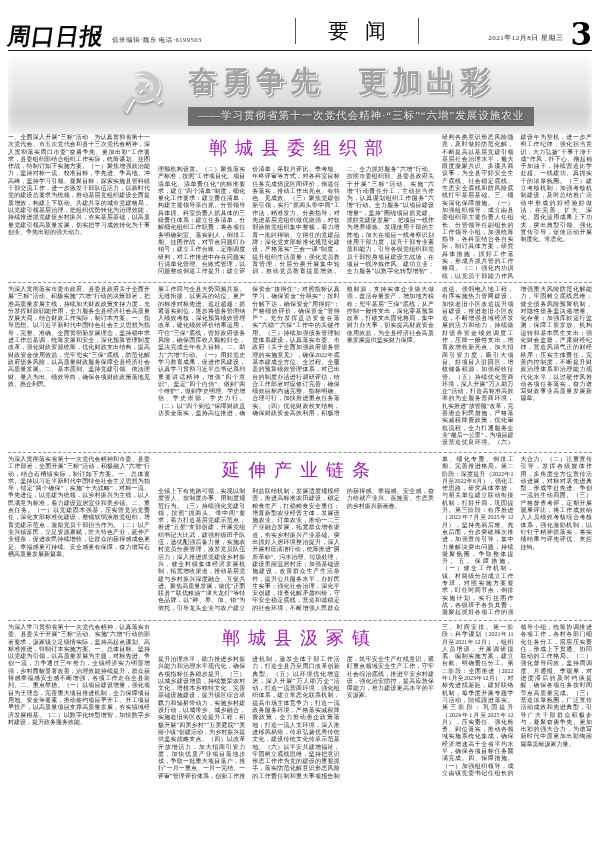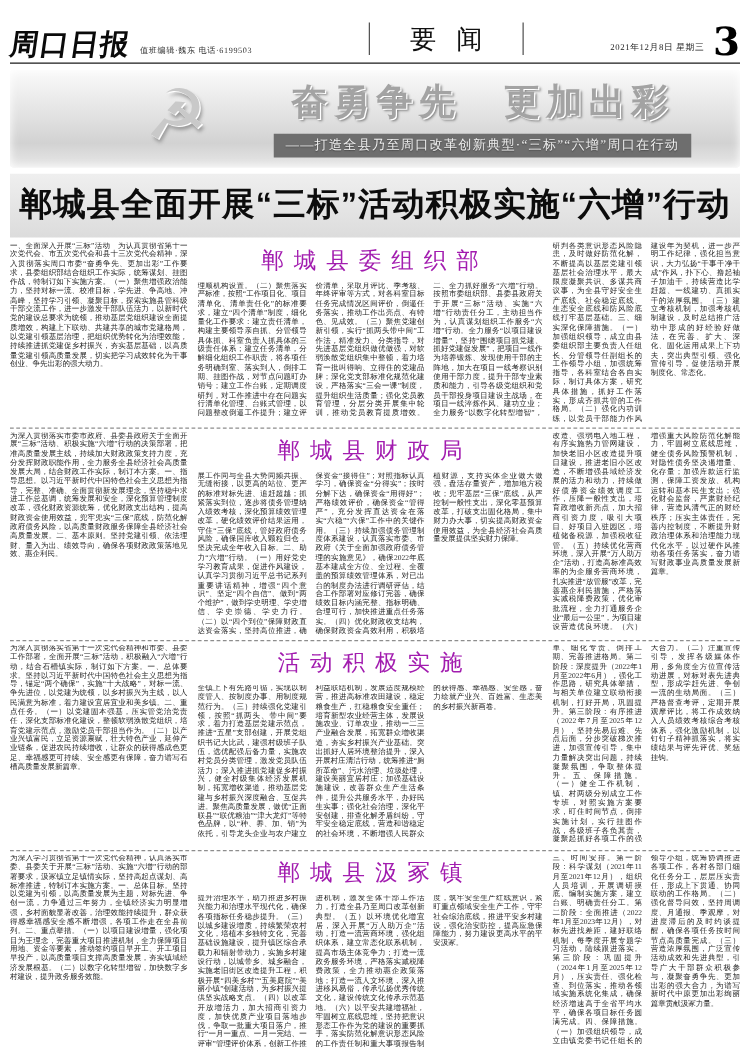--- a/index.html
+++ b/index.html
@@ -28,21 +28,21 @@
   .banner {
     position:relative; height:78px; margin-top:5px; border-radius:3px;
     background:linear-gradient(180deg,#fafafa 0%,#e3e3e3 45%,#d2d2d2 75%,#e8e8e8 100%);
     box-shadow:inset 0 0 8px #ffffff;
   }
   .emblem {
     position:absolute; left:108px; top:2px; font-size:56px; line-height:70px;
     color:#c9c9c9; text-shadow:1px 1px 0 #fff, 2px 3px 3px #9a9a9a;
     font-family:"DejaVu Sans",sans-serif;
   }
-  .banner-text { position:absolute; left:180px; right:8px; top:6px; text-align:center; }
+  .banner-text { position:absolute; left:180px; right:8px; top:6px; }
   .slogan {
     font-family:"Liberation Sans","DejaVu Sans",sans-serif; font-weight:800; font-size:29px;
     letter-spacing:5px; color:#a3a3a3; white-space:nowrap;
     text-shadow:1px 1px 0 #ffffff, 2px 2px 2px #808080;
   }
   .subtitle {
     display:inline-block; margin-top:5px; background:#6e6e6e; color:#efefef;
     font-size:10.5px; letter-spacing:1px; padding:2px 10px 3px; white-space:nowrap;
     text-shadow:0 1px 1px #444;
   }
@@ -95,50 +95,48 @@
       <span class="date">2021年12月8日 星期三</span>
       <span class="pageno">3</span>
     </div>
   </header>
   <div class="headrule"></div>
 
   <div class="banner">
     <span class="emblem">☭</span>
     <div class="banner-text">
       <div class="slogan">奋勇争先　更加出彩</div>
-      <div class="subtitle">——打造全县乃至周口改革创新典型·“三标”“六增”周口在行动</div>
+      <div class="subtitle">——学习贯彻省第十一次党代会精神·“三标”“六增”发展设施农业</div>
     </div>
   </div>
 
-  <h1 class="headline">郸城县全面开展“三标”活动积极实施“六增”行动</h1>
 
   <main class="bodygrid">
 
     <section class="row r1">
       <div class="txt">一、全面深入开展“三标”活动　为认真贯彻省第十一次党代会、市五次党代会和县十三次党代会精神，深入贯彻落实周口市委“奋勇争先、更加出彩”工作要求，县委组织部结合组织工作实际，统筹谋划、挂图作战，特制订如下实施方案。（一）聚焦增强政治能力，坚持对标一流、校准目标，学先进、争高地、冲高峰，坚持学习引领、凝聚目标，探索实施县管科级干部交流工作，进一步激发干部队伍活力，以新时代党的建设总要求为统领，推动基层党组织建设全面提质增效，构建上下联动、共建共享的城市党建格局，以党建引领基层治理，把组织优势转化为治理效能，持续推进抓党建促乡村振兴，夯实基层基础，以高质量党建引领高质量发展，切实把学习成效转化为干事创业、争先出彩的强大动力。</div>
       <div class="center">
         <h2>郸城县委组织部</h2>
         <div class="txt c3">理顺机构设置。（二）聚焦落实严标准，按照“工作项目化、项目清单化、清单责任化”的标准要求，建立“四个清单”制度，细化量化工作要求：建立责任清单，构建主要领导亲自抓、分管领导具体抓、科室负责人抓具体的三级责任体系；建立任务清单，分解细化组织工作职责，将各项任务明确到室、落实到人，倒排工期、挂图作战，对节点问题盯办销号；建立工作台账，定期调度研判，对工作推进中存在问题实行清单化管理、台账式管理，以问题整改倒逼工作提升；建立评价清单，采取月评比、季考核、年终评审等方式，对各科室目标任务完成情况区间评价，倒逼任务落实，推动工作出亮点、有特色、见成效。（三）聚焦党建创新引领，实行“抓两头带中间”工作法，精准发力、分类指导，对先进基层党组织做优做强，对软弱涣散党组织集中整顿，着力培育一批叫得响、立得住的党建品牌；深化党支部标准化规范化建设，严格落实“三会一课”制度，提升组织生活质量；强化党员教育管理，分层分类开展集中轮训，推动党员教育提质增效。二、全力抓好服务“六增”行动。按照市委组织部、县委县政府关于开展“三标”活动、实施“六增”行动责任分工，主动担当作为，认真谋划组织工作服务“六增”行动。全力服务“以项目建设增量”，坚持“围绕项目抓党建、抓好党建促发展”，把项目一线作为培养锻炼、发现使用干部的主阵地，加大在项目一线考察识别使用干部力度，提升干部专业素质和能力，引导各级党组织和党员干部投身项目建设主战场，在项目一线淬炼作风、建功立业；全力服务“以数字化转型增智”，加快全县组织工作数字化建设，推动智慧党建系统推广应用；全力服务“以城乡贯通增效”，深化城市基层党建引领基层治理，推进村（社区）党群服务中心提质升级，把组织优势转化为发展优势，不断夯实党在基层的执政根基。</div>
       </div>
       <div class="txt c2">研判各类意识形态风险隐患，及时做好防范化解，不断提高以基层党建引领基层社会治理水平，最大限度凝聚共识、多谋共商议事，为全县守好安全生产底线、社会稳定底线、生态安全底线和防风险底线打牢基层基础。三、细实深化保障措施。（一）加强组织领导，成立由县委组织部主要负责人任组长、分管领导任副组长的工作领导小组，加强统筹指导，各科室结合各自实际，制订具体方案，研究具体措施，抓好工作落实，形成齐抓共管的工作格局。（二）强化内功训练，以党员干部能力作风建设年为契机，进一步严明工作纪律，强化担当意识，大力弘扬“干事干净干成”作风，扑下心、撸起袖子加油干，持续营造比学赶超、一线建功、真抓实干的浓厚氛围。（三）建立考核机制，加强考核机制建设，及时总结推广活动中形成的好经验好做法，在完善、扩大、深化、固化运用成果上下功夫，突出典型引领、强化宣传引导，促使活动开展制度化、常态化。</div>
     </section>
 
     <section class="row r2">
       <div class="txt">为深入贯彻落实市委市政府、县委县政府关于全面开展“三标”活动、积极实施“六增”行动的决策部署，把准高质量发展主线，持续加大财政政策支持力度，充分发挥财政职能作用，全力服务全县经济社会高质量发展大局，结合财政工作实际，制订本方案。一、指导思想。以习近平新时代中国特色社会主义思想为指导，完整、准确、全面贯彻新发展理念，坚持稳中求进工作总基调，统筹发展和安全，深化预算管理制度改革，强化财政资源统筹，优化财政支出结构，提高财政资金使用效益，兜牢兜实“三保”底线，防范化解政府债务风险，以高质量财政服务保障全县经济社会高质量发展。二、基本原则。坚持党建引领、依法理财、量入为出、绩效导向，确保各项财政政策落地见效、惠企利民。</div>
       <div class="center">
-        <h2>郸城县财政局</h2>
         <div class="txt c3">展工作同与全县大势同频共振、无缝衔接，以更高的站位、更严的标准对标先进、追赶超越；抓紧落实到位，逐步将债务管理纳入绩效考核，深化预算绩效管理改革，硬化绩效评价结果运用，守住“三保”底线，管好政府债务风险，确保国库收入颗粒归仓，坚决完成全年收入目标。二、助力“六增”行动。（一）用好党史学习教育成果，促进作风建设，认真学习贯彻习近平总书记系列重要讲话精神，增强“四个意识”、坚定“四个自信”、做到“两个维护”，做到学史明理、学史增信、学史崇德、学史力行。（二）以“四个到位”保障财政直达资金落实，坚持高位推进，确保资金“接得住”；对照指标认真学习，确保资金“分得实”；按时分解下达，确保资金“用得好”；严格绩效评价，确保资金“管得严”，充分发挥直达资金在落实“六稳”“六保”工作中的关键作用。（三）持续加强债务管理制度体系建设，认真落实市委、市政府《关于全面加强政府债务管理的实施意见》，确保2022年底基本建成全方位、全过程、全覆盖的预算绩效管理体系，对已出台的制度办法进行调研评估，结合工作部署对应修订完善，确保绩效目标内涵完整、指标明确、合理可行，加快推进重点任务落实。（四）优化财政收支结构，确保财政资金高效利用，积极培植财源，支持实体企业做大做强，盘活存量资产，增加地方税收；兜牢基层“三保”底线，从严控制一般性支出，深化零基预算改革，打破支出固化格局，集中财力办大事，切实提高财政资金使用效益，为全县经济社会高质量发展提供坚实财力保障。</div>
       </div>
       <div class="txt c2">改造、强弱电入地工程，有序实施热力管网建设，加快老旧小区改造提升项目建设，推进老旧小区改造，不断增强县域经济发展的活力和动力，持续做好债券资金绩效调度工作，压降一般性支出，培育政增收新亮点，加大招商引资力度，吸引大项目、好项目入驻园区，培植储备税源，加强税收征管。（五）持续优化营商环境，深入开展“万人助万企”活动，打造高标准高效率的为企服务营商环境，扎实推进“放管服”改革，完善惠企利民措施，严格落实减税降费政策，优化审批流程，全力打通服务企业“最后一公里”，为项目建设营造优良环境。（六）增强重大风险防范化解能力，牢固树立底线思维，健全债务风险预警机制，对隐性债务坚决遏增量、化存量；加强库款运行监测，保障工资发放、机构运转和基本民生支出；强化财会监督，严肃财经纪律，营造风清气正的财经秩序；压实主体责任，完善内控制度，不断提升财政治理体系和治理能力现代化水平，以过硬作风推动各项任务落实，奋力谱写财政事业高质量发展新篇章。</div>
     </section>
 
     <section class="row r3">
       <div class="txt">为深入贯彻落实省第十一次党代会精神和市委、县委工作部署，全面开展“三标”活动，积极融入“六增”行动，结合石槽镇实际，制订如下方案。一、总体要求。坚持以习近平新时代中国特色社会主义思想为指导，锚定“两个确保”，实施“十大战略”，对标一流、争先进位，以党建为统领，以乡村振兴为主线，以人民满意为标准，着力建设宜居宜业和美乡镇。二、重点任务。（一）以党建固本强基，压实管党治党责任，深化支部标准化建设，整顿软弱涣散党组织，培育党建示范点，激励党员干部担当作为。（二）以产业兴镇富民，立足资源禀赋，壮大特色产业，延伸产业链条，促进农民持续增收，让群众的获得感成色更足、幸福感更可持续、安全感更有保障，奋力谱写石槽高质量发展新篇章。</div>
       <div class="center">
-        <h2>活动积极实施</h2>
+        <h2>延伸产业链条</h2>
         <div class="txt c3">全镇上下有先路可循，实现以制度管人、按制度办事、用制度规范行为。（三）持续强化党建引领，按照“抓两头、带中间”要求，着力打造基层党建示范点，推进“五星”支部创建，开展党组织书记大比武，建强村级班子队伍，选优配强后备力量，实施农村党员分类管理，激发党员队伍活力；深入推进抓党建促乡村振兴，健全村级集体经济发展机制，拓宽增收渠道，推动基层党建与乡村振兴深度融合、互促共进。聚焦高质量发展，做优“正面联县”“联优粮油”“津大龙灯”等特色品牌，以“种、养、加、销”为依托，引导龙头企业与农户建立利益联结机制，发展适度规模经营，推进高标准农田建设，稳定粮食生产，扛稳粮食安全重任；培育新型农业经营主体，发展设施农业、订单农业，推动一二三产业融合发展，拓宽群众增收渠道，夯实乡村振兴产业基础。突出抓好人居环境整治提升，深入开展村庄清洁行动，统筹推进“厕所革命”、污水治理、垃圾处理，建设美丽宜居村庄；加强基础设施建设，改善群众生产生活条件，提升公共服务水平，办好民生实事；强化社会治理，深化平安创建，排查化解矛盾纠纷，守牢安全稳定底线，营造和谐稳定的社会环境，不断增强人民群众的获得感、幸福感、安全感，奋力绘就产业兴、百姓富、生态美的乡村振兴新画卷。</div>
       </div>
       <div class="txt c2">单、细化专责、倒排工期、完善推进格局。第二阶段：深度提升（2022年1月至2022年6月），强化工作思路，研究具体举措，与相关单位建立联动衔接机制，打好开局，巩固提升。第三阶段：有序推进（2022年7月至2025年12月），坚持先易后难、先点后面，分步突破梯次推进，加强宣传引导，集中力量解决突出问题，持续凝聚氛围，争取整体提升。五、保障措施。（一）健全工作机制，镇、村两级分别成立工作专班，对照实施方案要求，盯住时间节点，倒排实施计划，实行挂图作战，各级班子各负其责，凝聚起抓好各项工作的强大合力。（二）注重宣传引导，发挥各级媒体作用，多角度全方位宣传活动进展，对标对表先进典型，形成学赶先进、争创一流的生动局面。（三）严格督查考评，定期开展观摩评比，将工作成效纳入人员绩效考核综合考核体系，强化激励机制，以钉钉子精神抓落实，将实绩结果与评先评优、奖惩挂钩。</div>
     </section>
 
     <section class="row r4">
       <div class="txt">为深入学习贯彻省第十一次党代会精神，认真落实市委、县委关于开展“三标”活动、实施“六增”行动的部署要求，汲冢镇立足镇情实际，坚持高起点谋划、高标准推进，特制订本实施方案。一、总体目标。坚持以党建为引领，以高质量发展为主题，对标先进、争创一流，力争通过三年努力，全镇经济实力明显增强，乡村面貌显著改善，治理效能持续提升，群众获得感幸福感安全感不断增强，各项工作走在全县前列。二、重点举措。（一）以项目建设增量，强化项目为王理念，完善重大项目推进机制，全力保障项目用地、资金等要素，推动签约项目早开工、开工项目早投产，以高质量项目支撑高质量发展，夯实镇域经济发展根基。（二）以数字化转型增智，加快数字乡村建设，提升政务服务效能。</div>
       <div class="center">
         <h2>郸城县汲冢镇</h2>
         <div class="txt c3">提升治理水平，助力推进乡村振兴能力和治理水平现代化，确保各项指标任务稳步提升。（三）以城乡建设增质，持续繁荣农村文化，培植本乡独特文化，完善基础设施建设，提升镇区综合承载力和辐射带动力，实施乡村建设行动，以城带乡、城乡融合，实施老旧街区改造提升工程，积极开展“四美乡村”“五美庭院”“美丽小镇”创建活动，为乡村振兴提供坚实战略支点。（四）以改革开放增活力，加大招商引资力度，加快优质产业项目落地步伐，争取一批重大项目落户，推行“一月一重点、一月一完结、一评审”管理评价体系，创新工作推进机制，激发全体干部工作活力，打造全县乃至周口改革创新典型。（五）以环境优化增宜居，深入开展“万人助万企”活动，打造一流营商环境，强化组织体系，建立常态化联系机制，提高市场主体竞争力；打造一流政务服务环境，严格落实减税降费政策，全力推动惠企政策落地；打造一流人文环境，深入推进移风易俗，传承弘扬优秀传统文化，建设传统文化传承示范基地。（六）以平安共建增福祉，牢固树立底线思维，坚持把意识形态工作作为党的建设的重要抓手，落实防范化解意识形态风险的工作责任制和重大事项报告制度，筑牢安全生产红线意识，紧盯重点领域安全生产工作，守牢社会综治底线，推进平安乡村建设，强化治安防控，提高应急保障能力，努力建设更高水平的平安汲冢。</div>

